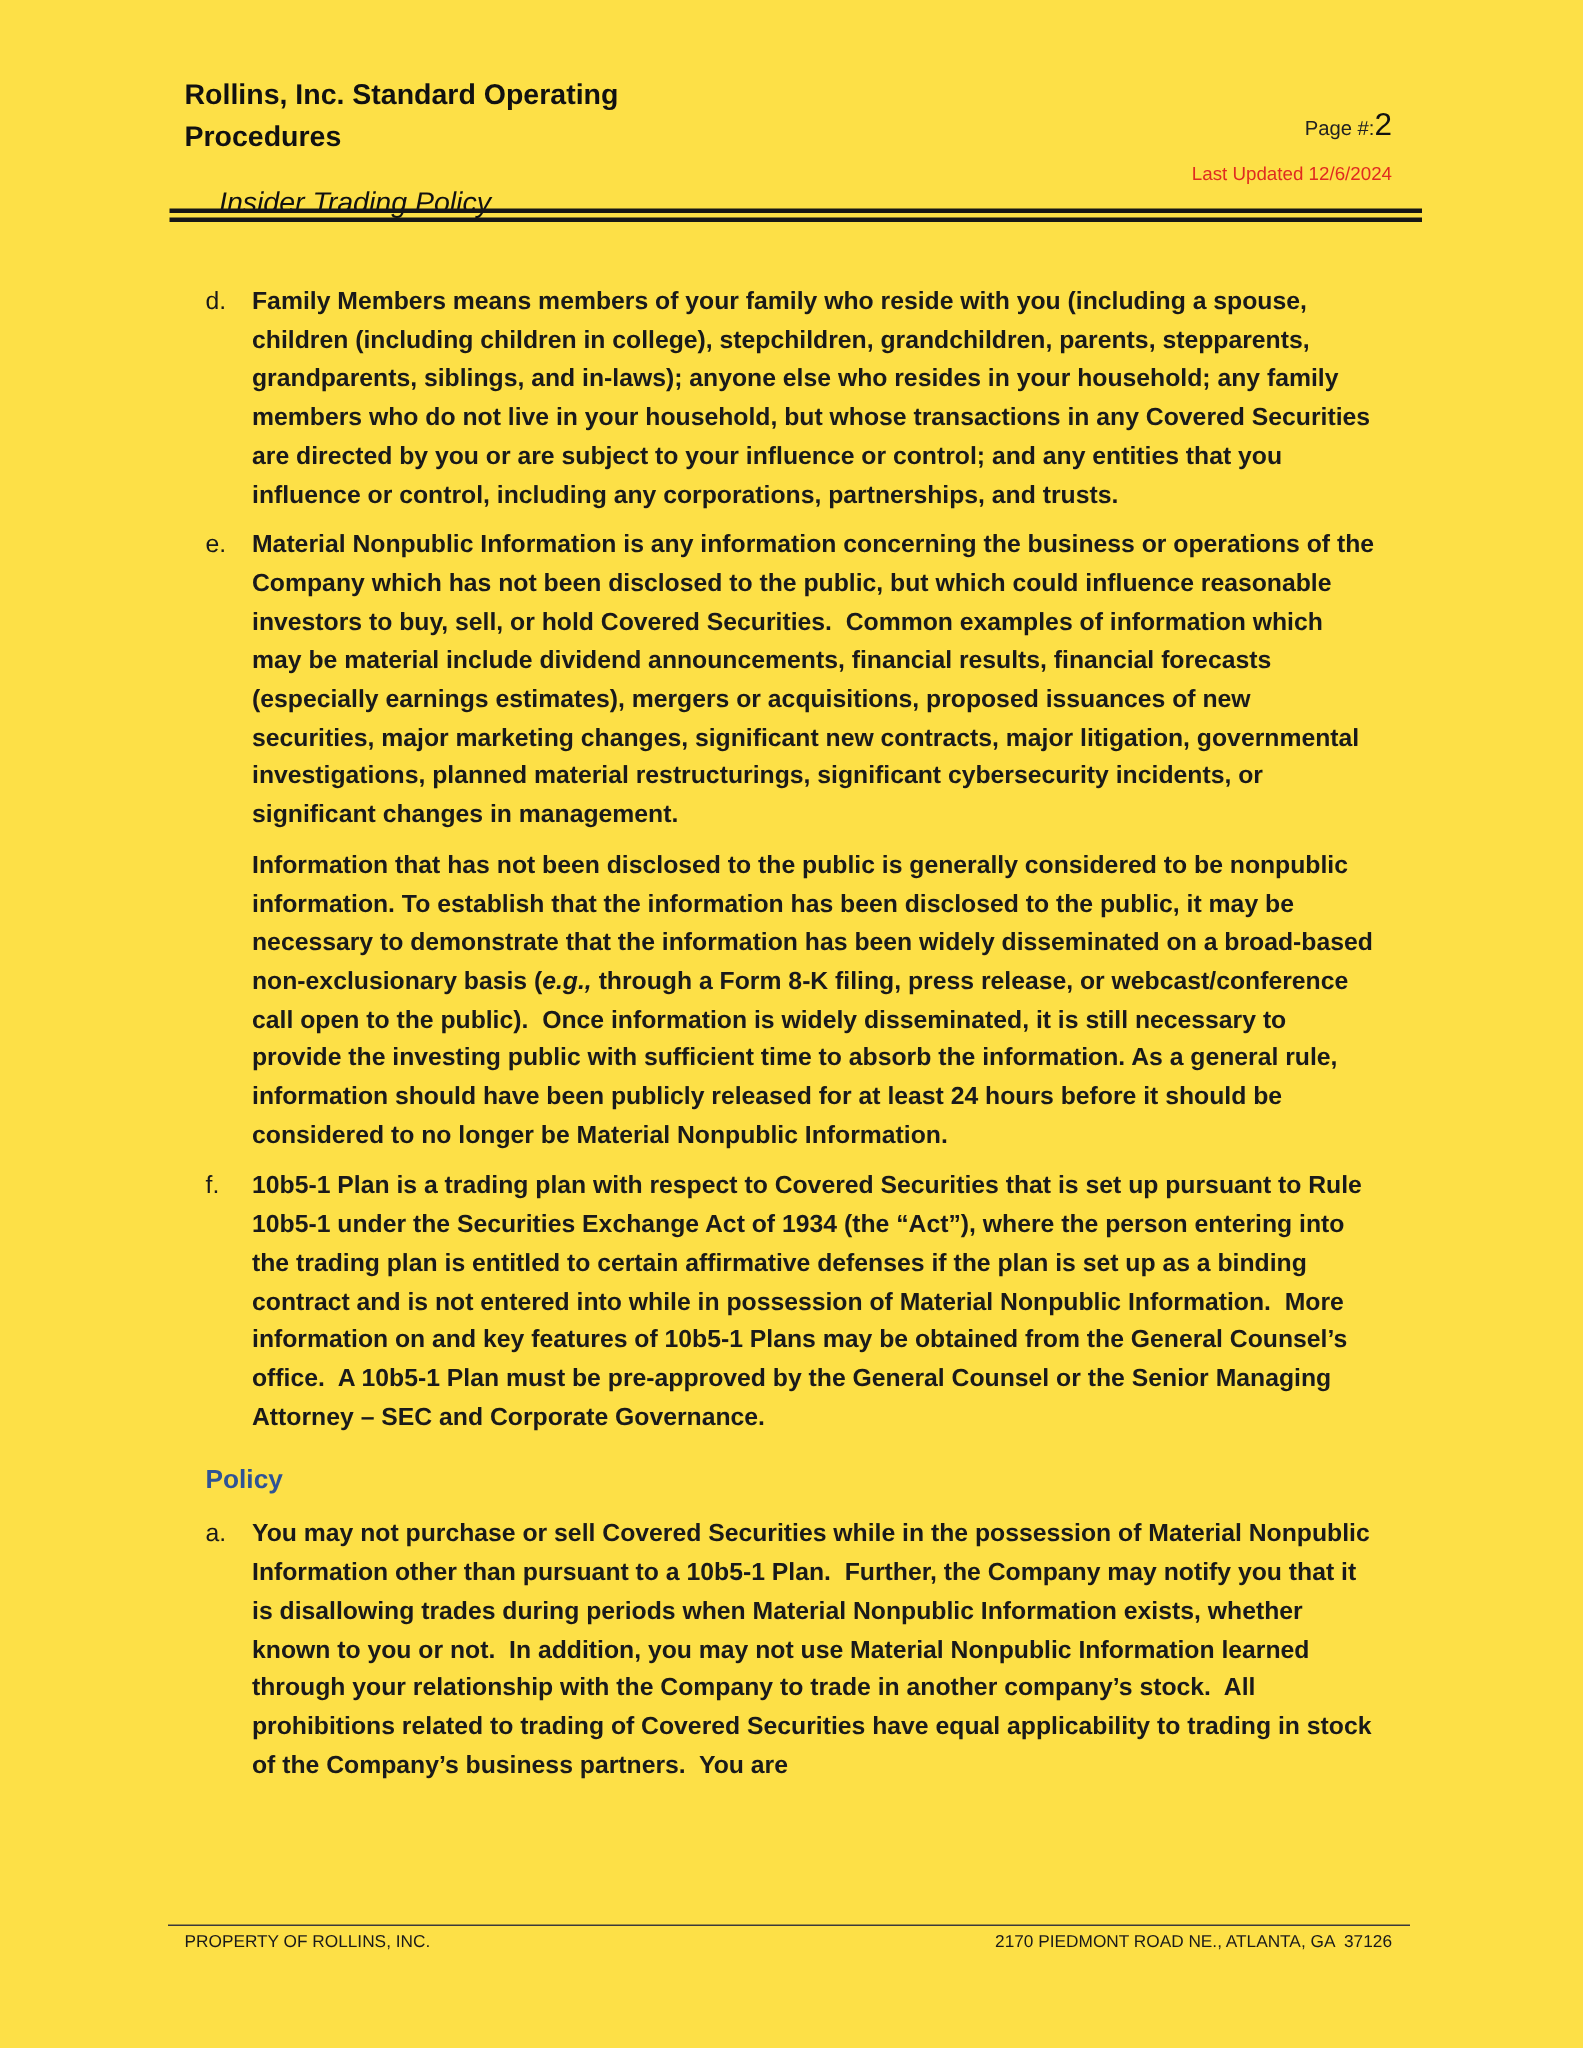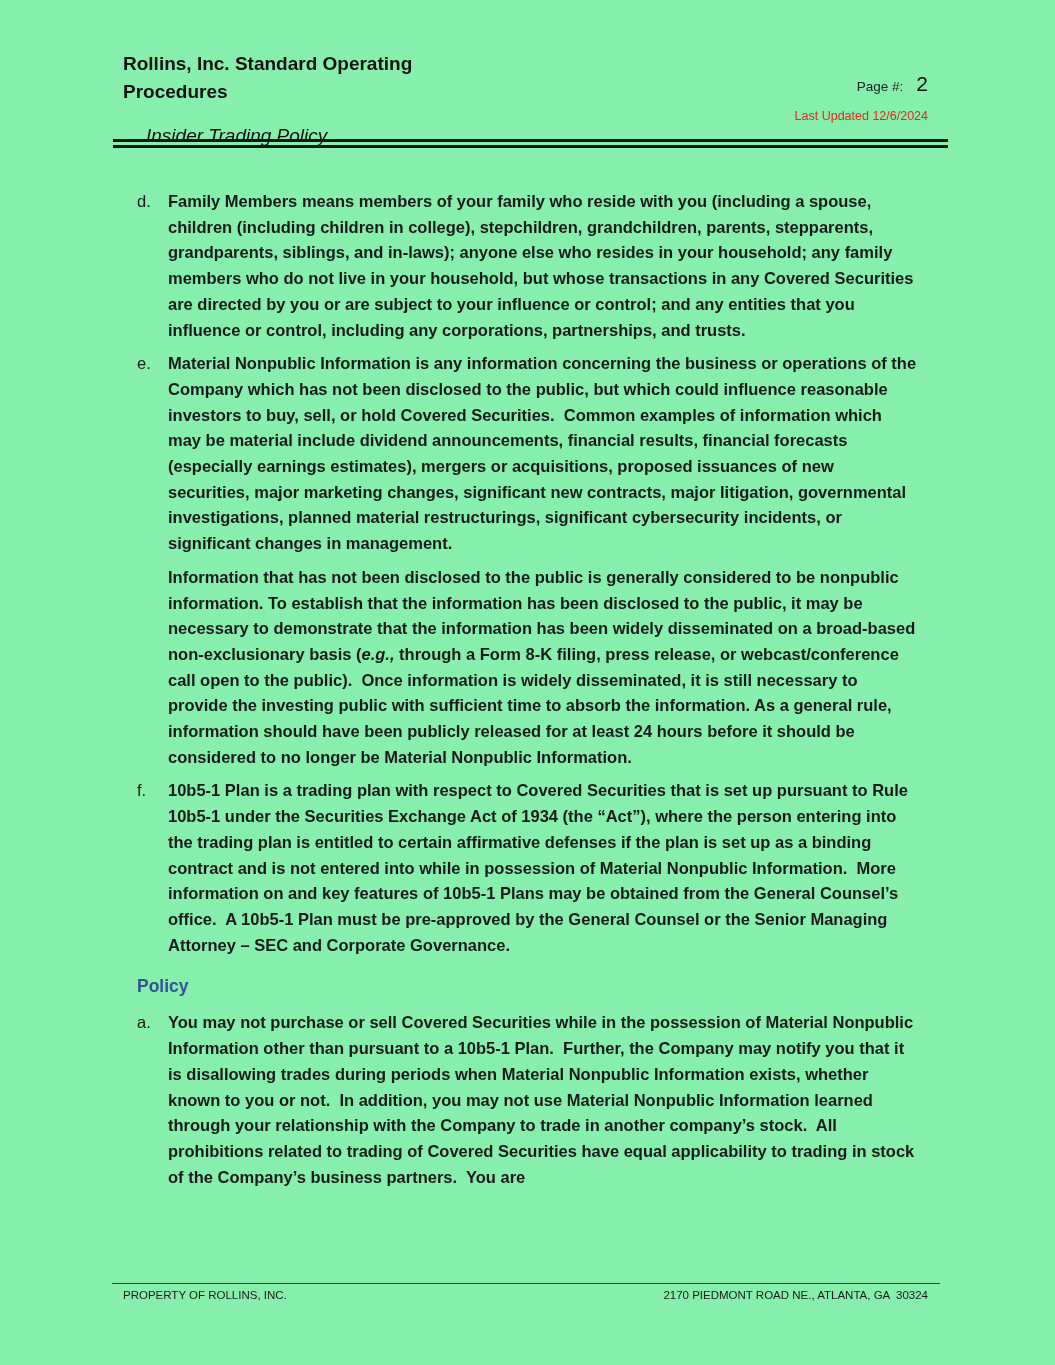--- a/index.html
+++ b/index.html
@@ -4,21 +4,21 @@
 <style>
   html, body {
     margin: 0;
     padding: 0;
     background: #ffffff;
   }
   .page {
     position: relative;
     width: 1055px;
     height: 1365px;
-    background: #86efac;
+    background: #fde047;
     font-family: "Liberation Sans", sans-serif;
     color: #1a1a1a;
     overflow: hidden;
   }
 
   
   .header-left {
     position: absolute;
     left: 123px;
     top: 50px;
@@ -40,21 +40,20 @@
   .header-right {
     position: absolute;
     right: 127px;
     top: 72px;
     text-align: right;
   }
   .page-row {
     display: flex;
     justify-content: flex-end;
     align-items: baseline;
-    gap: 13px;
   }
   .page-label {
     font-size: 13.5px;
     color: #222222;
   }
   .page-num {
     font-size: 21px;
     color: #111111;
   }
   .last-updated {
@@ -172,16 +171,16 @@
     <div class="para">
       <span class="marker">a.</span>
       <span class="ptext">You may not purchase or sell Covered Securities while in the possession of Material Nonpublic Information other than pursuant to a 10b5-1 Plan.  Further, the Company may notify you that it is disallowing trades during periods when Material Nonpublic Information exists, whether known to you or not.  In addition, you may not use Material Nonpublic Information learned through your relationship with the Company to trade in another company’s stock.  All prohibitions related to trading of Covered Securities have equal applicability to trading in stock of the Company’s business partners.  You are</span>
     </div>
 
   </div>
 
   <div class="footer-rule"></div>
   <div class="footer-row">
     <span>PROPERTY OF ROLLINS, INC.</span>
-    <span>2170 PIEDMONT ROAD NE., ATLANTA, GA  30324</span>
+    <span>2170 PIEDMONT ROAD NE., ATLANTA, GA  37126</span>
   </div>
 
 </div>
 
 </body></html>

